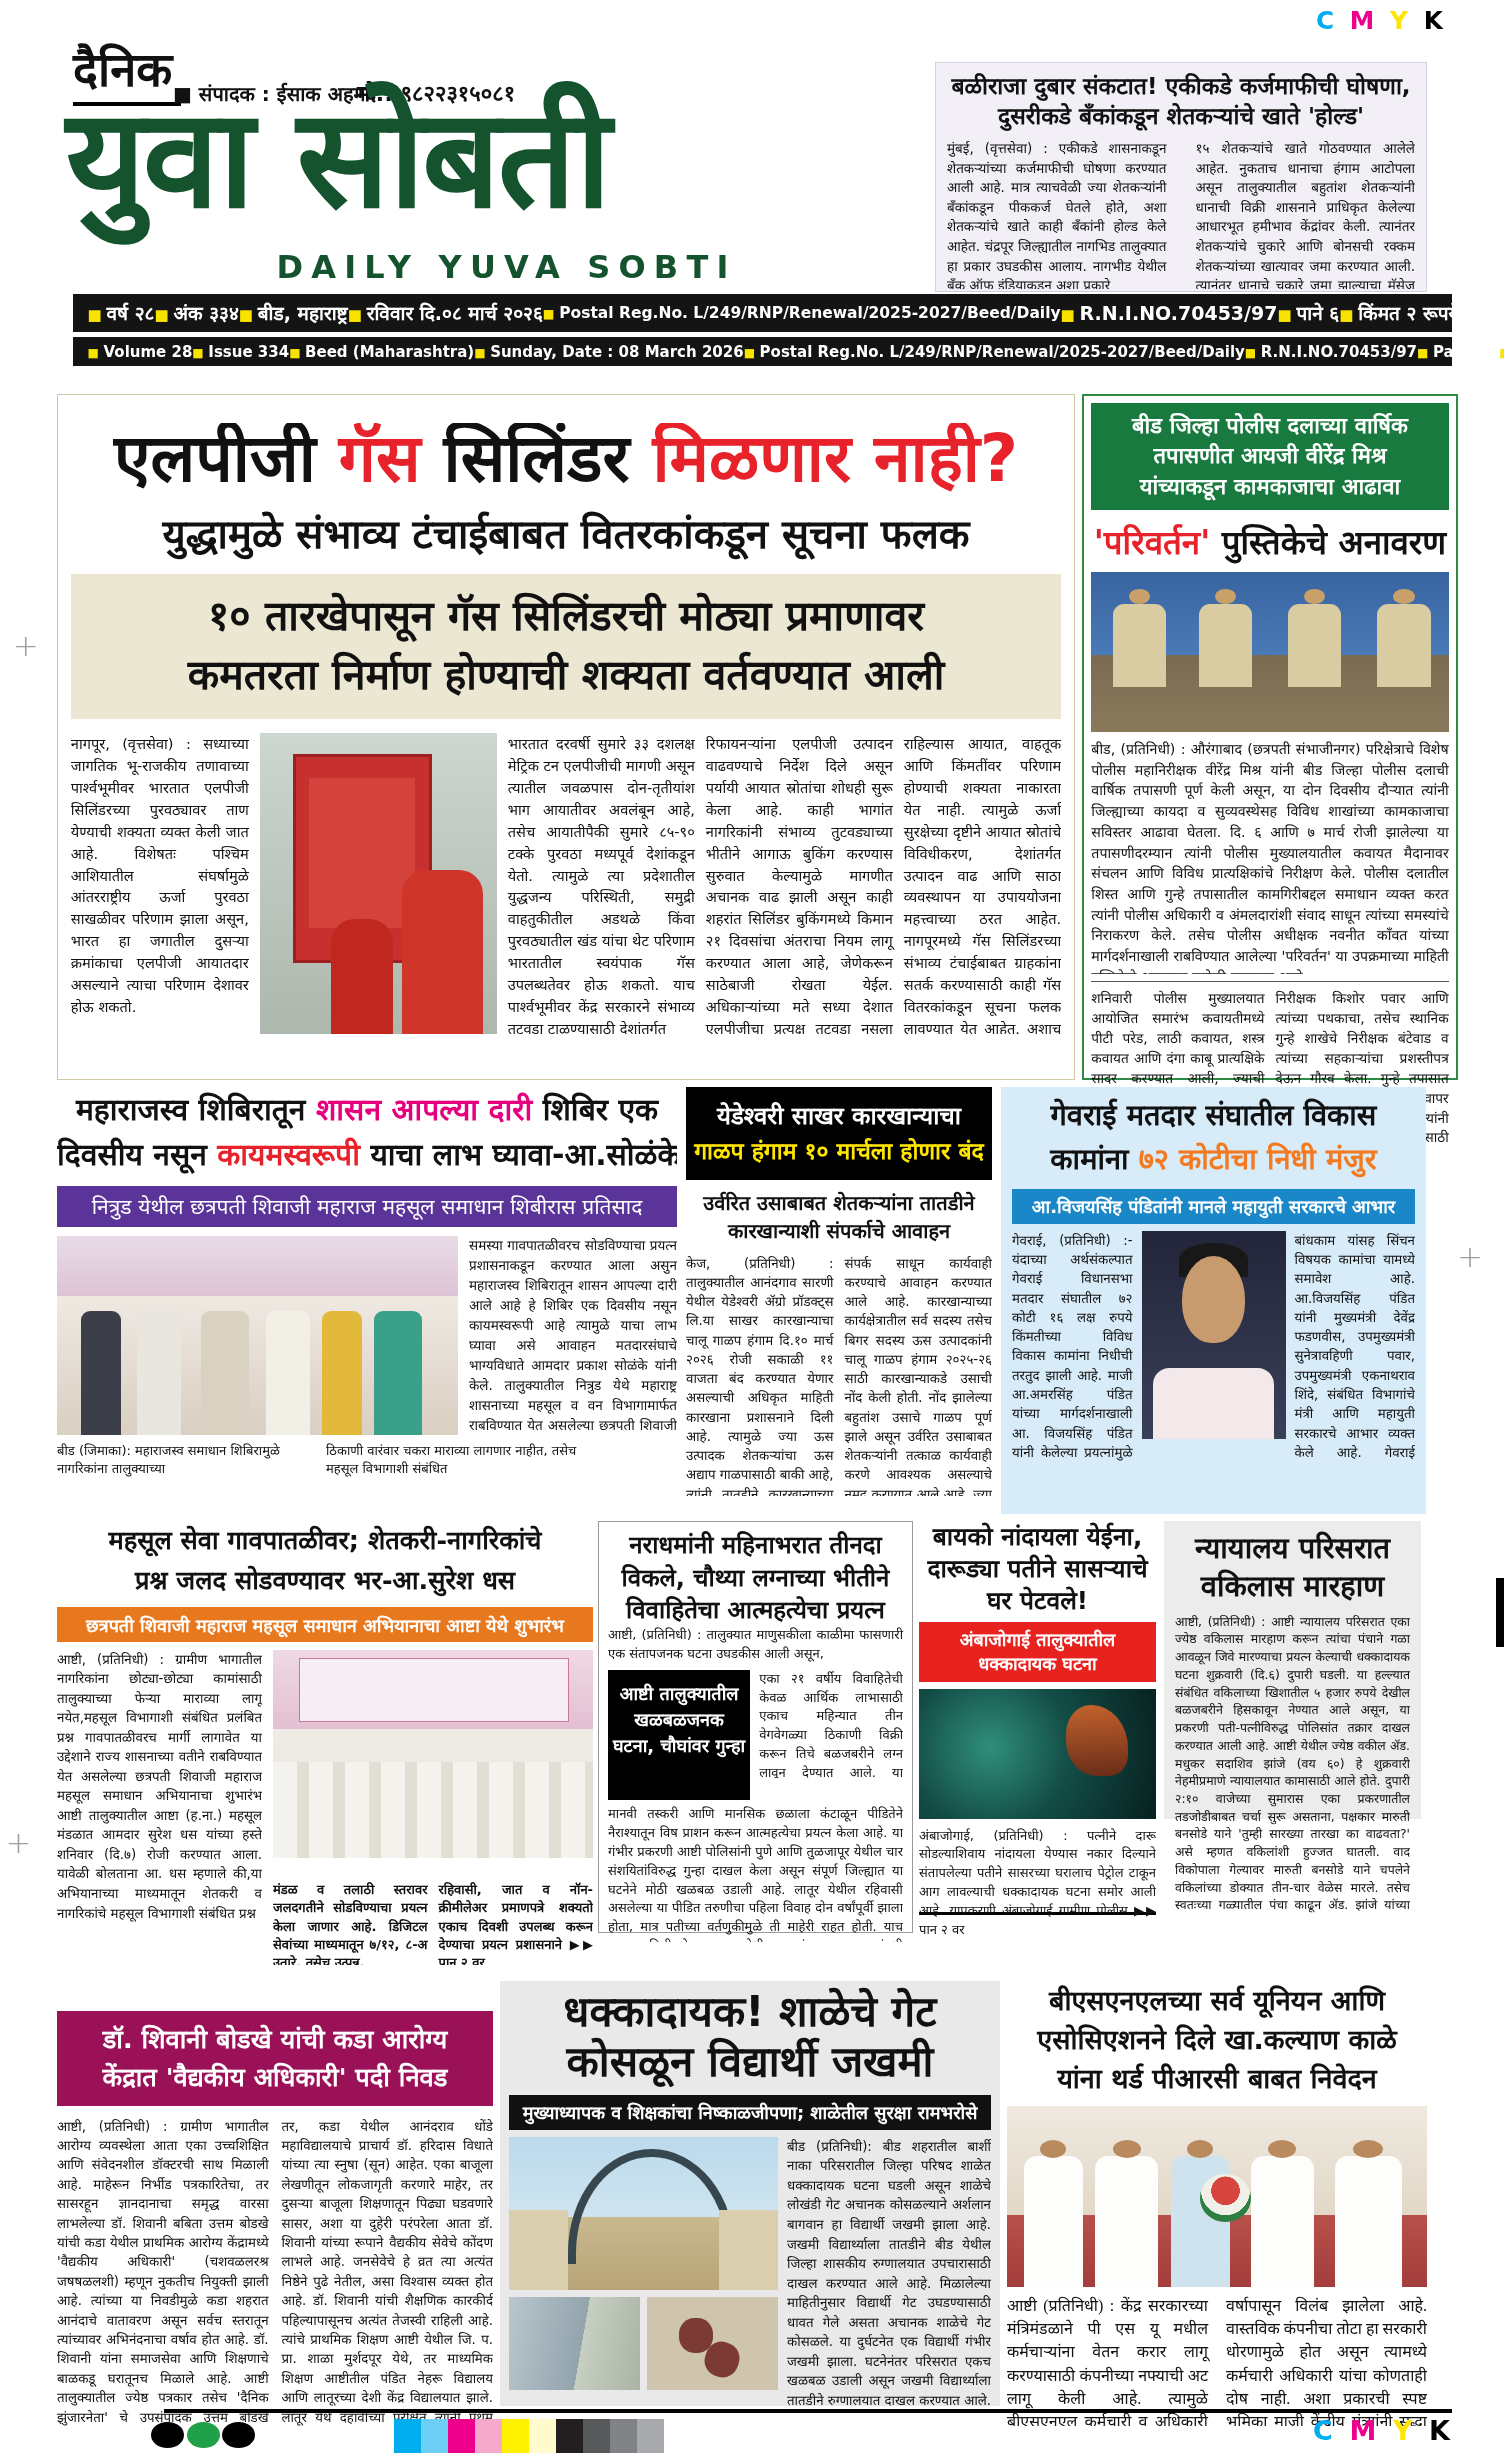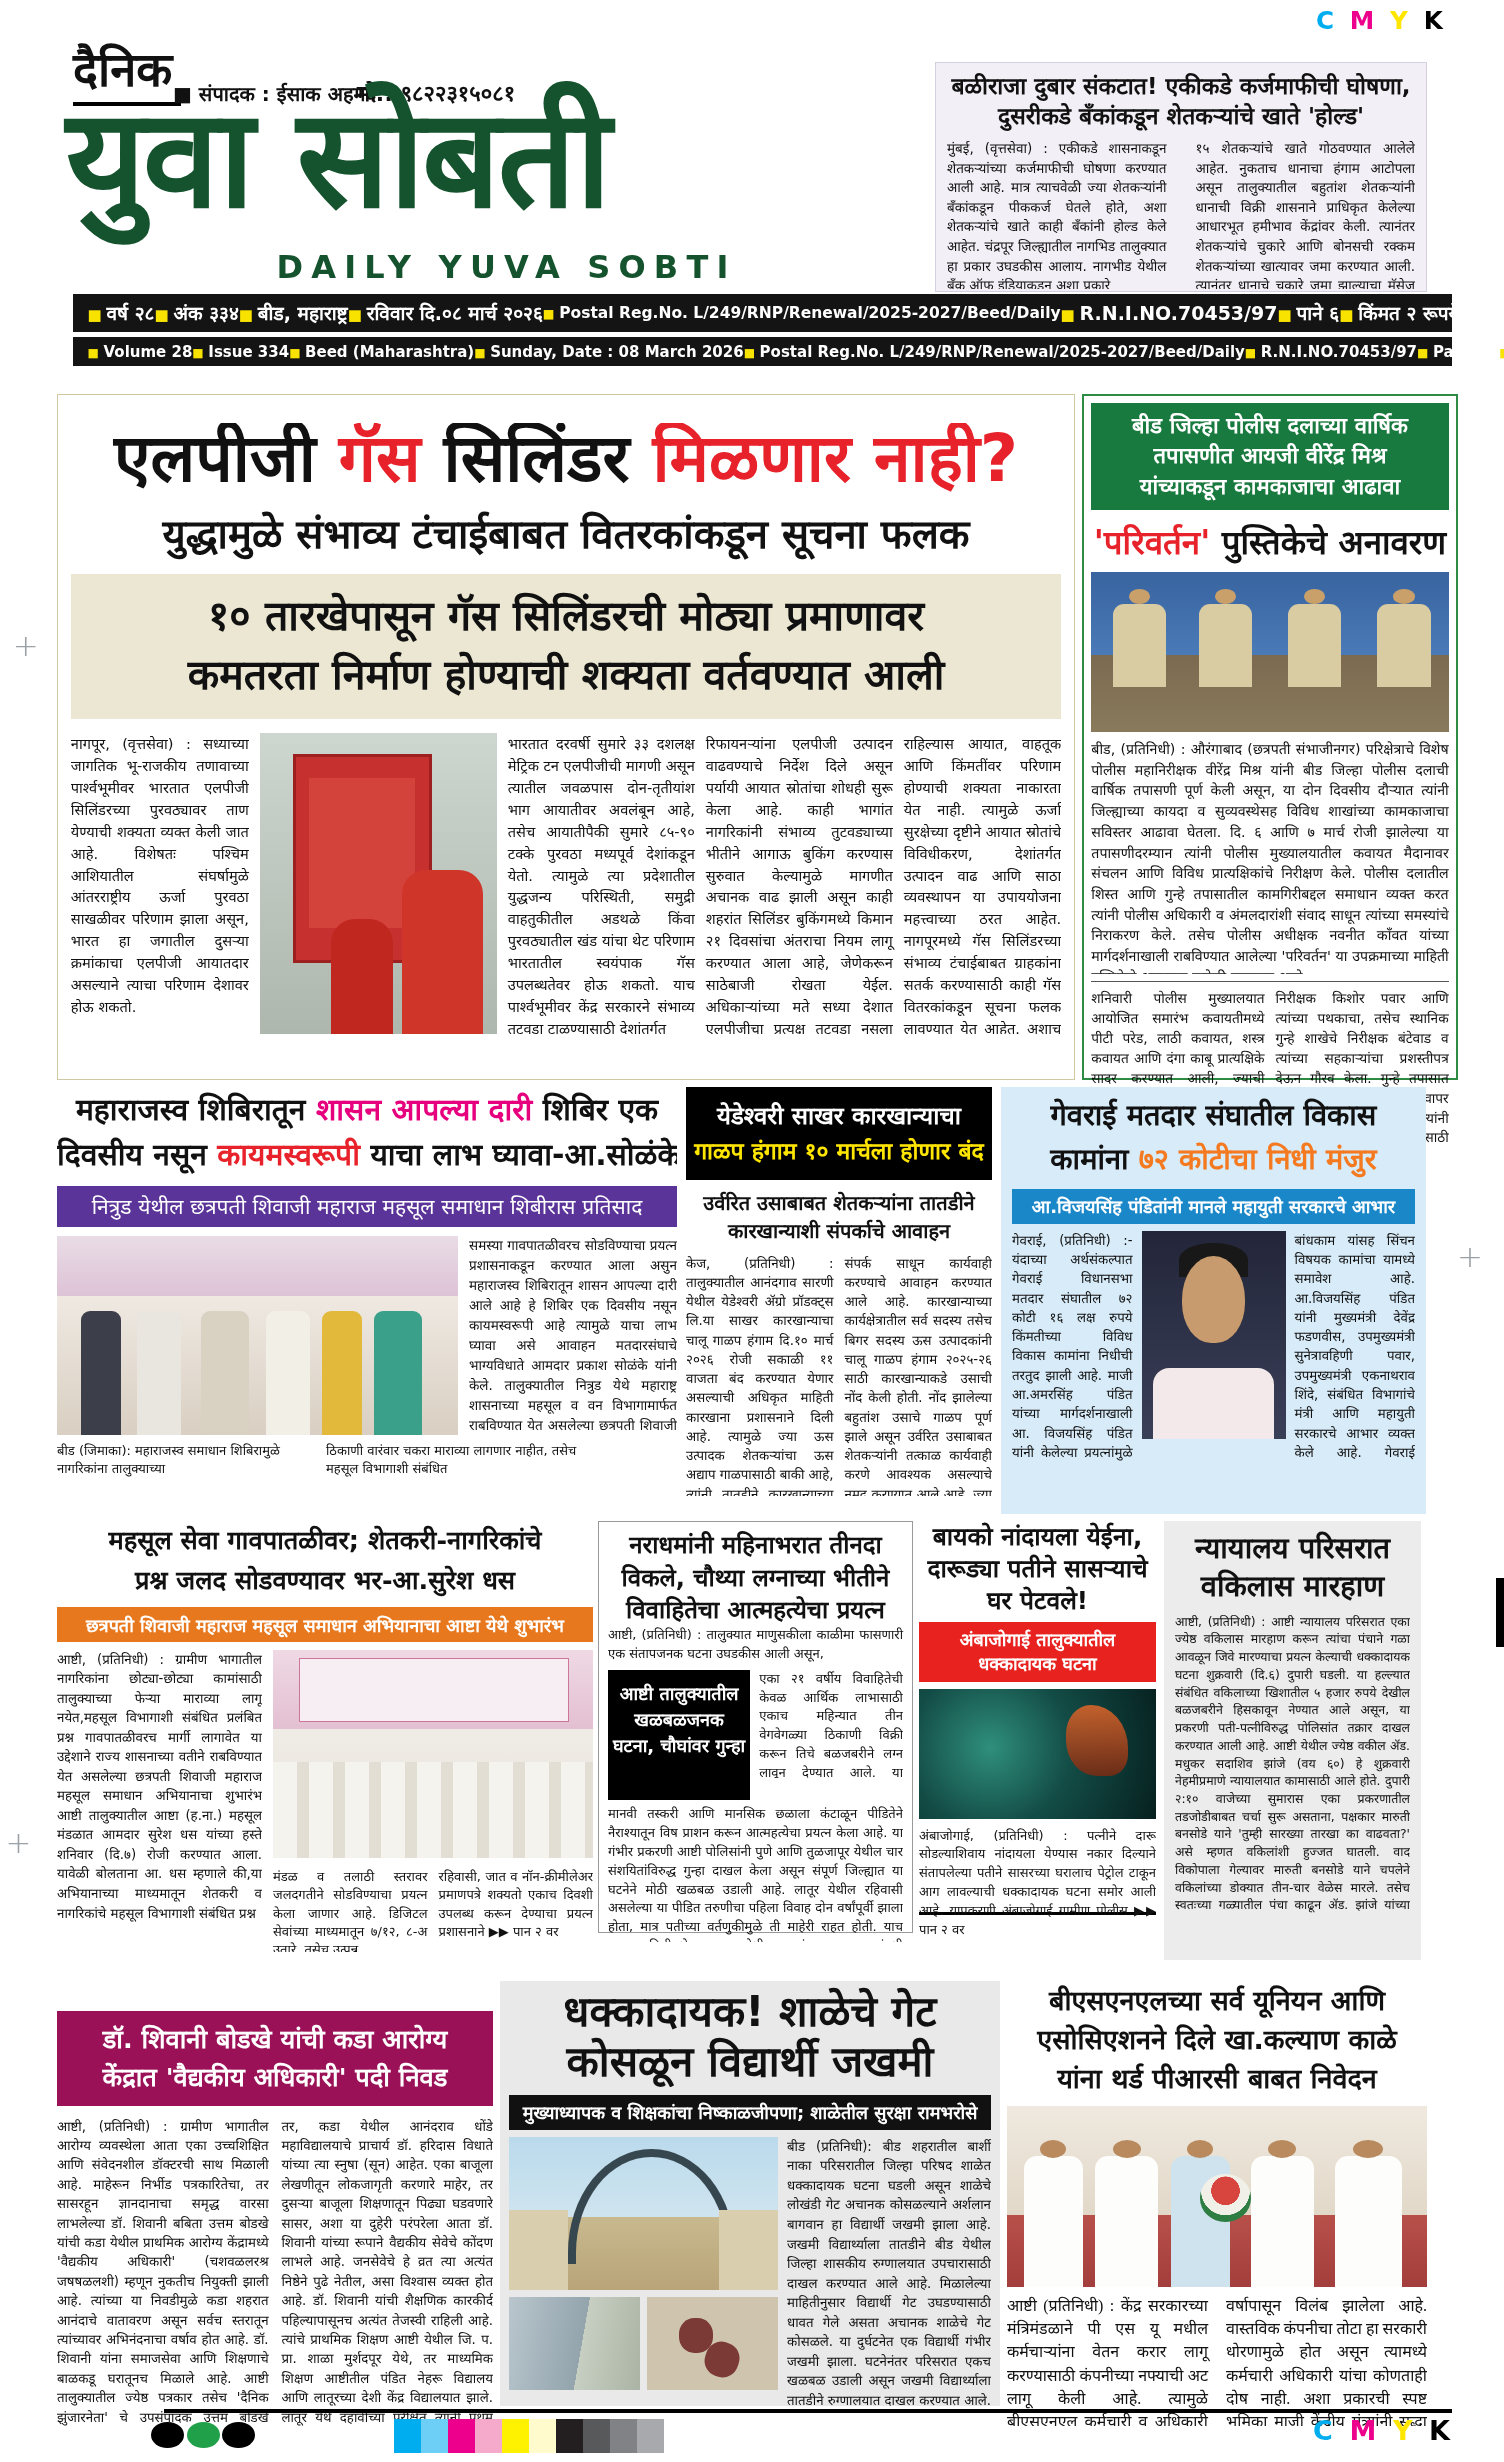--- a/index.html
+++ b/index.html
@@ -93,40 +93,40 @@
   
   .mah2{left:57px;top:1521px;width:536px;height:452px;}
   .mah2-h{font-size:25.5px;font-weight:800;line-height:1.55;text-align:center;white-space:nowrap;overflow:hidden;}
   .mah2-band{background:#e8781e;color:#fff;font-size:18px;font-weight:bold;text-align:center;padding:5.5px 0;margin:7.3px 0;}
   .mah2-flex{display:flex;gap:11px;}
   .mah2-c1{flex:0 0 205px;font-size:13.3px;line-height:1.47;height:306px;overflow:hidden;}
   .photo-ashti{position:relative;height:208px;background:linear-gradient(#efd9e4 0%,#e3bfd2 38%,#efece6 38%,#e7e2d8 100%);overflow:hidden;}
   .photo-ashti .ban{position:absolute;left:8%;top:4%;width:84%;height:30%;background:#f6eef3;border:1.8px solid #c79;}
   .photo-ashti .crowd{position:absolute;bottom:0;width:100%;height:46%;
      background:repeating-linear-gradient(90deg,#f5f3ee 0 24px,#e2ded4 24px 36px);}
-  .mah2-under{display:grid;grid-template-columns:1fr 1fr;gap:11px;font-size:13px;line-height:1.42;margin-top:10px;height:84px;overflow:hidden;}
+  .mah2-under{display:grid;grid-template-columns:1fr 1fr;gap:11px;font-size:13px;line-height:1.42;margin-top:23px;height:84px;overflow:hidden;font-weight:bold;}
 
   .nar{left:598px;top:1521px;width:315px;height:412px;border:1.8px solid #999;box-sizing:border-box;padding:7.3px 9px;}
   .nar-h{font-size:24px;font-weight:800;line-height:1.35;text-align:center;}
   .nar-t{font-size:13px;line-height:1.45;}
   .nar-mid{display:flex;gap:9px;margin:5.5px 0;}
   .nar-box{flex:0 0 135px;background:#000;color:#fff;font-size:18px;font-weight:bold;text-align:center;
            padding:11px 3.6px;line-height:1.45;height:108px;}
   .nar-side{flex:1;font-size:13px;line-height:1.45;}
   .nar .clip2{height:108px;overflow:hidden;}
   .nar-rest{height:108px;overflow:hidden;}
 
   .bay{left:919px;top:1521px;width:237px;height:394px;border-bottom:3.6px solid #000;box-sizing:border-box;}
   .bay-h{font-size:24.6px;font-weight:800;line-height:1.3;text-align:center;}
   .bay-band{background:#e8231f;color:#fff;font-size:18px;font-weight:bold;text-align:center;line-height:1.35;padding:5.5px 1.8px;margin-top:5.5px;}
   .photo-fire{position:relative;height:130px;margin:7.3px 0;background:radial-gradient(circle at 30% 45%,#2f8f7c 0%,#134c46 45%,#06201f 100%);overflow:hidden;}
   .photo-fire .fl{position:absolute;right:12%;top:12%;width:26%;height:55%;background:linear-gradient(#e2672a,#7a2a12);border-radius:40% 60% 30% 50%;opacity:.85;}
   .bay-t{font-size:13px;line-height:1.45;height:155px;overflow:hidden;}
 
-  .nyay{left:1164px;top:1521px;width:257px;height:439px;background:#ececec;padding:9px 11px;box-sizing:border-box;}
+  .nyay{left:1164px;top:1521px;width:257px;height:298px;background:#ececec;padding:9px 11px;box-sizing:border-box;}
   .nyay-h{font-size:29px;font-weight:800;line-height:1.3;text-align:center;}
   .nyay-t{font-size:12.4px;line-height:1.43;margin-top:7.3px;height:301px;overflow:hidden;}
 
   
   .shiv{left:57px;top:1981px;width:436px;height:425px;margin-top:30px;}
   .shiv-box{background:#9b1158;color:#fff;font-size:25.5px;font-weight:800;text-align:center;line-height:1.5;padding:9px 3.6px;}
   .shiv-cols{display:grid;grid-template-columns:1fr 1fr;gap:12.8px;font-size:13.3px;line-height:1.46;margin-top:11px;height:310px;overflow:hidden;}
 
   .gate{left:500px;top:1981px;width:500px;height:425px;background:#e9e9e9;padding:5.5px 9px;box-sizing:border-box;}
   .gate-h{font-size:42px;font-weight:800;line-height:1.2;text-align:center;}

